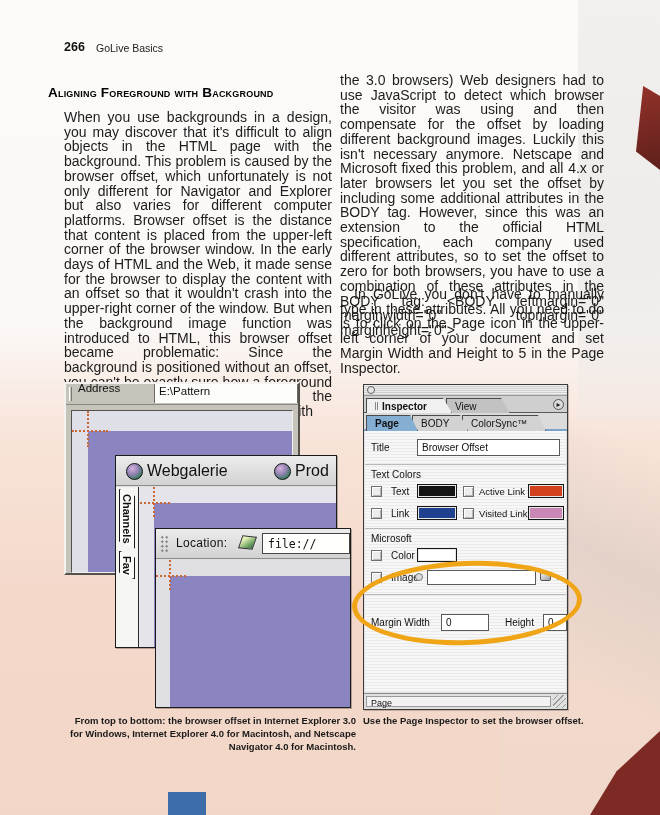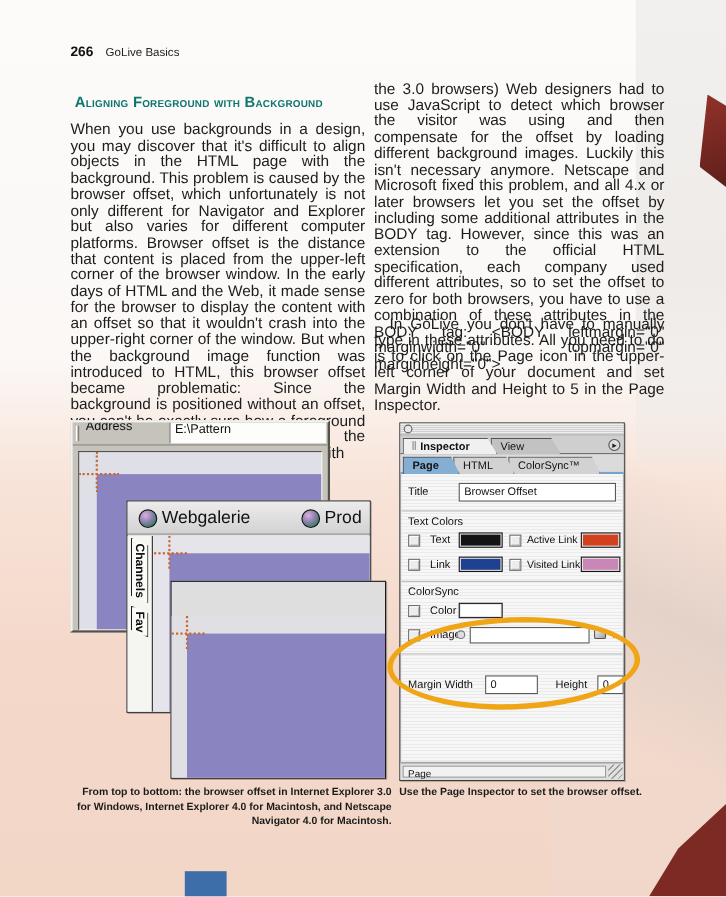--- a/index.html
+++ b/index.html
@@ -16,22 +16,22 @@
   .decor-wedge-top { left:636px; top:86px; width:24px; height:84px;
       background:linear-gradient(160deg,#93322a,#5e1f1b);
       clip-path:polygon(30% 0, 100% 12%, 100% 100%, 0 78%); }
   .decor-corner-bottom { left:590px; top:731px; width:70px; height:84px; background:#7c2a23;
       clip-path:polygon(100% 0, 100% 100%, 0 100%, 38% 48%); }
   .decor-blue-rect { left:168px; top:792px; width:38px; height:23px; background:#3d6ea9; }
 
   
   .page-number { left:64px; top:40px; font-size:12.5px; font-weight:bold; color:#111; }
   .running-title { left:96px; top:42px; font-size:10.5px; color:#222; }
-  .article-heading { left:68px; top:85px; width:272px; font-size:13.5px; font-weight:bold;
-      font-variant:small-caps; letter-spacing:0.2px; color:#0f766e; }
+  .article-heading { left:48px; top:85px; width:272px; font-size:13.5px; font-weight:bold;
+      font-variant:small-caps; letter-spacing:0.2px; color:#000000; }
   .body-col { font-size:14px; line-height:14.7px; color:#1c1c1c; text-align:justify; }
   .col-left { left:64px; top:110px; width:268px; }
   .col-right-1 { left:340px; top:73px; width:264px; }
   .col-right-2 { left:340px; top:287px; width:264px; text-indent:14px; }
 
   
   .caption { font-size:9.5px; line-height:13px; font-weight:bold; color:#1a1a1a; }
   .caption-left { left:64px; top:714px; width:292px;text-align:right; }
   .caption-right { left:363px; top:714px; width:276px; }
 
@@ -179,20 +179,26 @@
       </div>
       <div class="ie4-content">
         <div class="purple" style="left:14px; top:16px; right:-2px; bottom:-2px;"></div>
         <div class="dot-v" style="left:13px; top:0; height:30px;"></div>
         <div class="dot-h" style="left:0; top:15px; width:30px;"></div>
       </div>
     </div>
   </div>
 
   <div class="win win-mac win-nn4">
+    <div class="mac-toolbar">
+      <span class="nn-grip"></span>
+      <span class="nn-label">Location:</span>
+      <span class="nn-book-icon"></span>
+      <div class="nn-field">file://</div>
+    </div>
     <div class="win-body nn-body">
       <div class="purple" style="left:14px; top:16px; right:-2px; bottom:-2px;"></div>
       <div class="dot-v" style="left:13px; top:0; height:30px;"></div>
       <div class="dot-h" style="left:0; top:15px; width:30px;"></div>
     </div>
   </div>
 </div>
 
 <div class="abs fig-inspector">
   <div class="pal-titlebar">
@@ -200,21 +206,21 @@
   </div>
 
   <div class="pal-tabrow1">
     <div class="wtab active"><span class="tab-grip"></span><span>Inspector</span></div>
     <div class="wtab idle"><span>View</span></div>
     <div class="pal-arrow-btn">▸</div>
   </div>
 
   <div class="pal-tabrow2">
     <div class="stab stab-page">Page</div>
-    <div class="stab stab-html">HTML</div>
+    <div class="stab stab-html">BODY</div>
     <div class="stab stab-csync">ColorSync™</div>
   </div>
 
   <div class="pal-body">
     <span class="pal-label" style="left:6px; top:11px;">Title</span>
     <div class="pal-field" style="left:52px; top:8px; right:6px; height:17px;">Browser Offset</div>
 
     <div class="divider" style="top:33px;"></div>
     <span class="pal-label" style="left:6px; top:38px;">Text Colors</span>
 
@@ -234,21 +240,21 @@
     <span class="swatch" style="left:52px; top:75px; width:40px;">
         <i style="background: rgb(32, 65, 143);"></i>
       </span>
     <span class="cb" style="left:98px; top:77px;"></span>
     <span class="pal-label" style="left:114px; top:77px; font-size:9.5px;">Visited Link</span>
     <span class="swatch" style="left:163px; top:75px; width:36px;">
         <i style="background: rgb(201, 135, 181);"></i>
       </span>
 
     <div class="divider" style="top:97px;"></div>
-    <span class="pal-label" style="left:6px; top:102px;">ColorSync</span>
+    <span class="pal-label" style="left:6px; top:102px;">Microsoft</span>
 
     <span class="cb" style="left:6px; top:119px;"></span>
     <span class="pal-label" style="left:26px; top:119px;">Color</span>
     <span class="swatch" style="left:52px; top:117px; width:40px;">
         <i style="background: rgb(255, 255, 255);"></i>
       </span>
 
     <span class="cb" style="left:6px; top:141px;"></span>
     <span class="pal-label" style="left:26px; top:141px;">Image</span>
     <span class="mini-circle" style="left:50px; top:142px;"></span>

